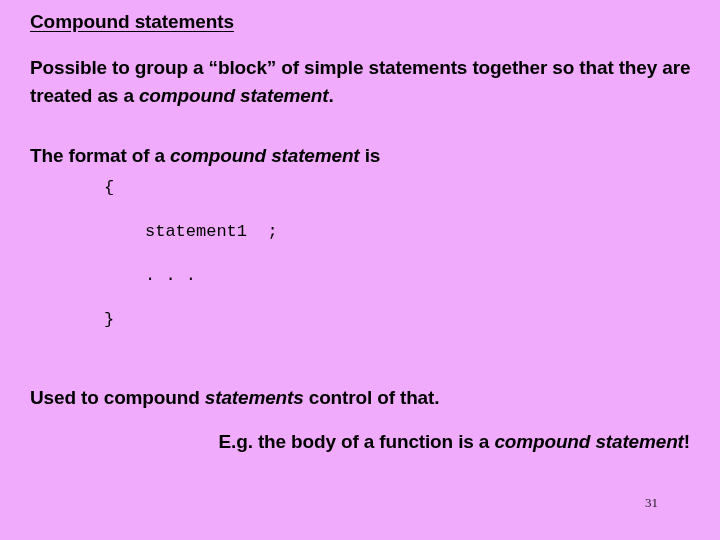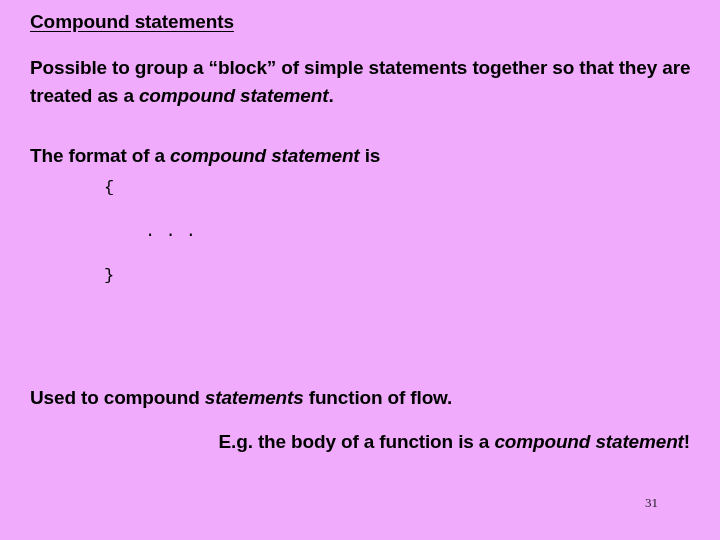--- a/index.html
+++ b/index.html
@@ -96,26 +96,27 @@
   <div class="para" id="para-intro">
     <span>Possible to group a “block” of simple statements together so that they are treated as a </span><em>compound statement</em><span>.</span>
   </div>
 
   <div class="para" id="para-format">
     <span>The format of a </span><em>compound statement</em><span> is</span>
   </div>
 
   <div class="code-block">
     <div class="code-line lvl-brace">{</div>
+    <div class="code-line lvl-stmt">statement1  ;</div>
     <div class="code-line lvl-stmt">. . .</div>
     <div class="code-line lvl-brace">}</div>
   </div>
 
   <div class="para" id="para-used">
-    <span>Used to compound </span><em>statements</em><span> function of flow.</span>
+    <span>Used to compound </span><em>statements</em><span> control of that.</span>
   </div>
 
   <div class="para" id="para-eg">
     <span>E.g. the body of a function is a </span><em>compound statement</em><span>!</span>
   </div>
 
   <div class="page-number">31</div>
 
 </div>
 

